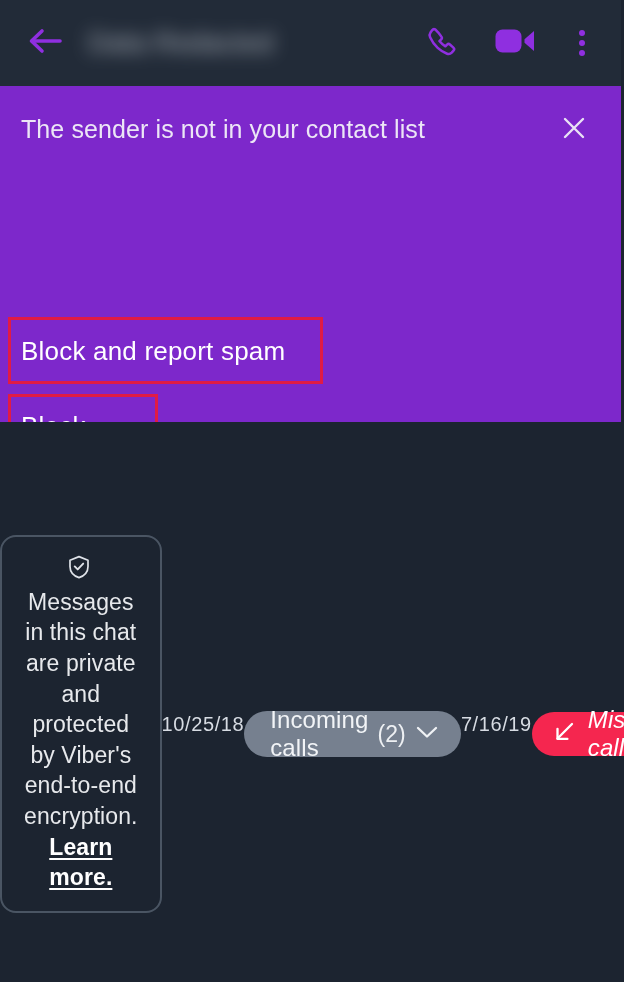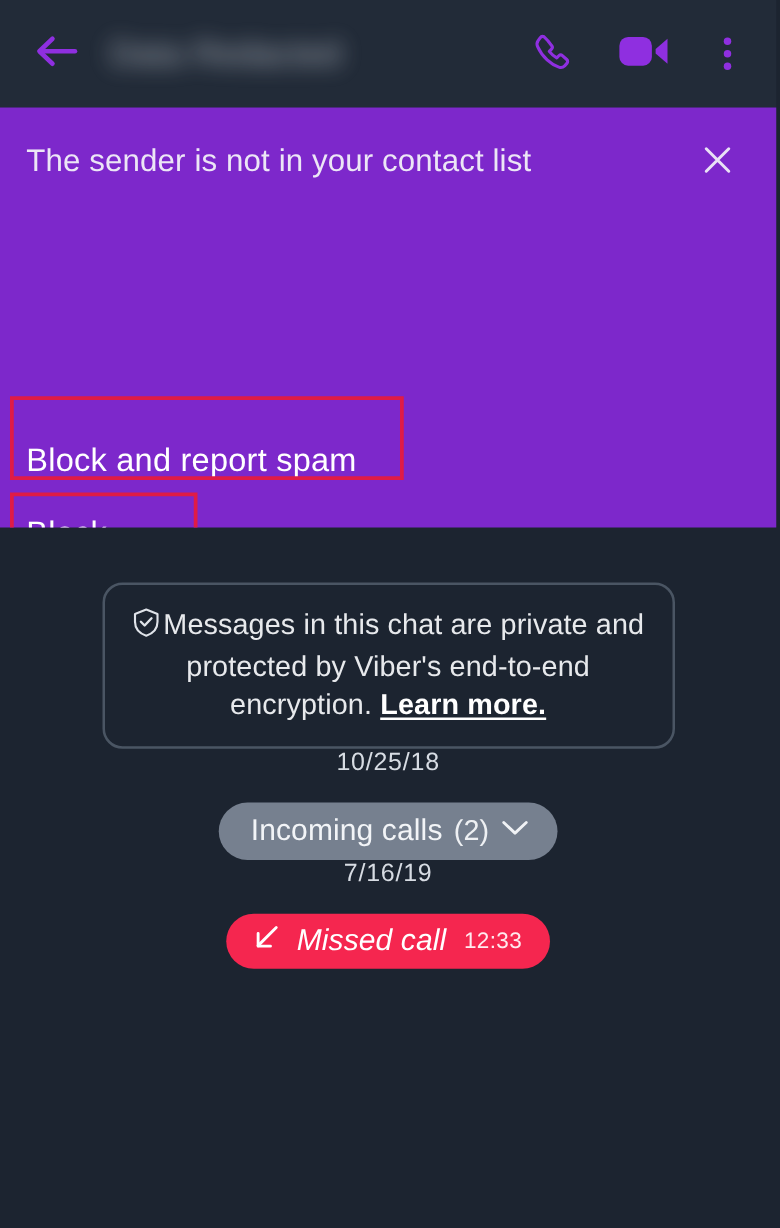--- a/index.html
+++ b/index.html
@@ -139,39 +139,39 @@
     position: relative;
     font-size: 26px;
     color: #ffffff;
     font-weight: 400;
     letter-spacing: 0.2px;
     cursor: pointer;
     display: inline-block;
   }
 
   .opt-add      { position: absolute; left: 21px; top: 175px; }
-  .opt-spam     { position: absolute; left: 21px; top: 250px; margin-top: 17px; }
+  .opt-spam     { position: absolute; left: 21px; top: 250px; }
   .opt-block    { position: absolute; left: 21px; top: 325px; }
 
   
   .annot {
     position: absolute;
     border: 3px solid #e01b46;
     pointer-events: none;
     background: transparent;
   }
   .annot-spam  { left: 8px;  top: 231px; width: 315px; height: 67px; }
   .annot-block { left: 8px;  top: 308px; width: 150px; height: 67px; }
 
   
   .chat-body {
     flex: 1 1 auto;
     background: #1c2430;
     display: flex;
-    flex-direction: column;
+    flex-direction: row;
     align-items: center;
     padding-top: 44px;
   }
 
   .encryption-note {
     width: 458px;
     border: 2px solid #4a5563;
     border-radius: 16px;
     padding: 16px 22px 18px 22px;
     text-align: center;

